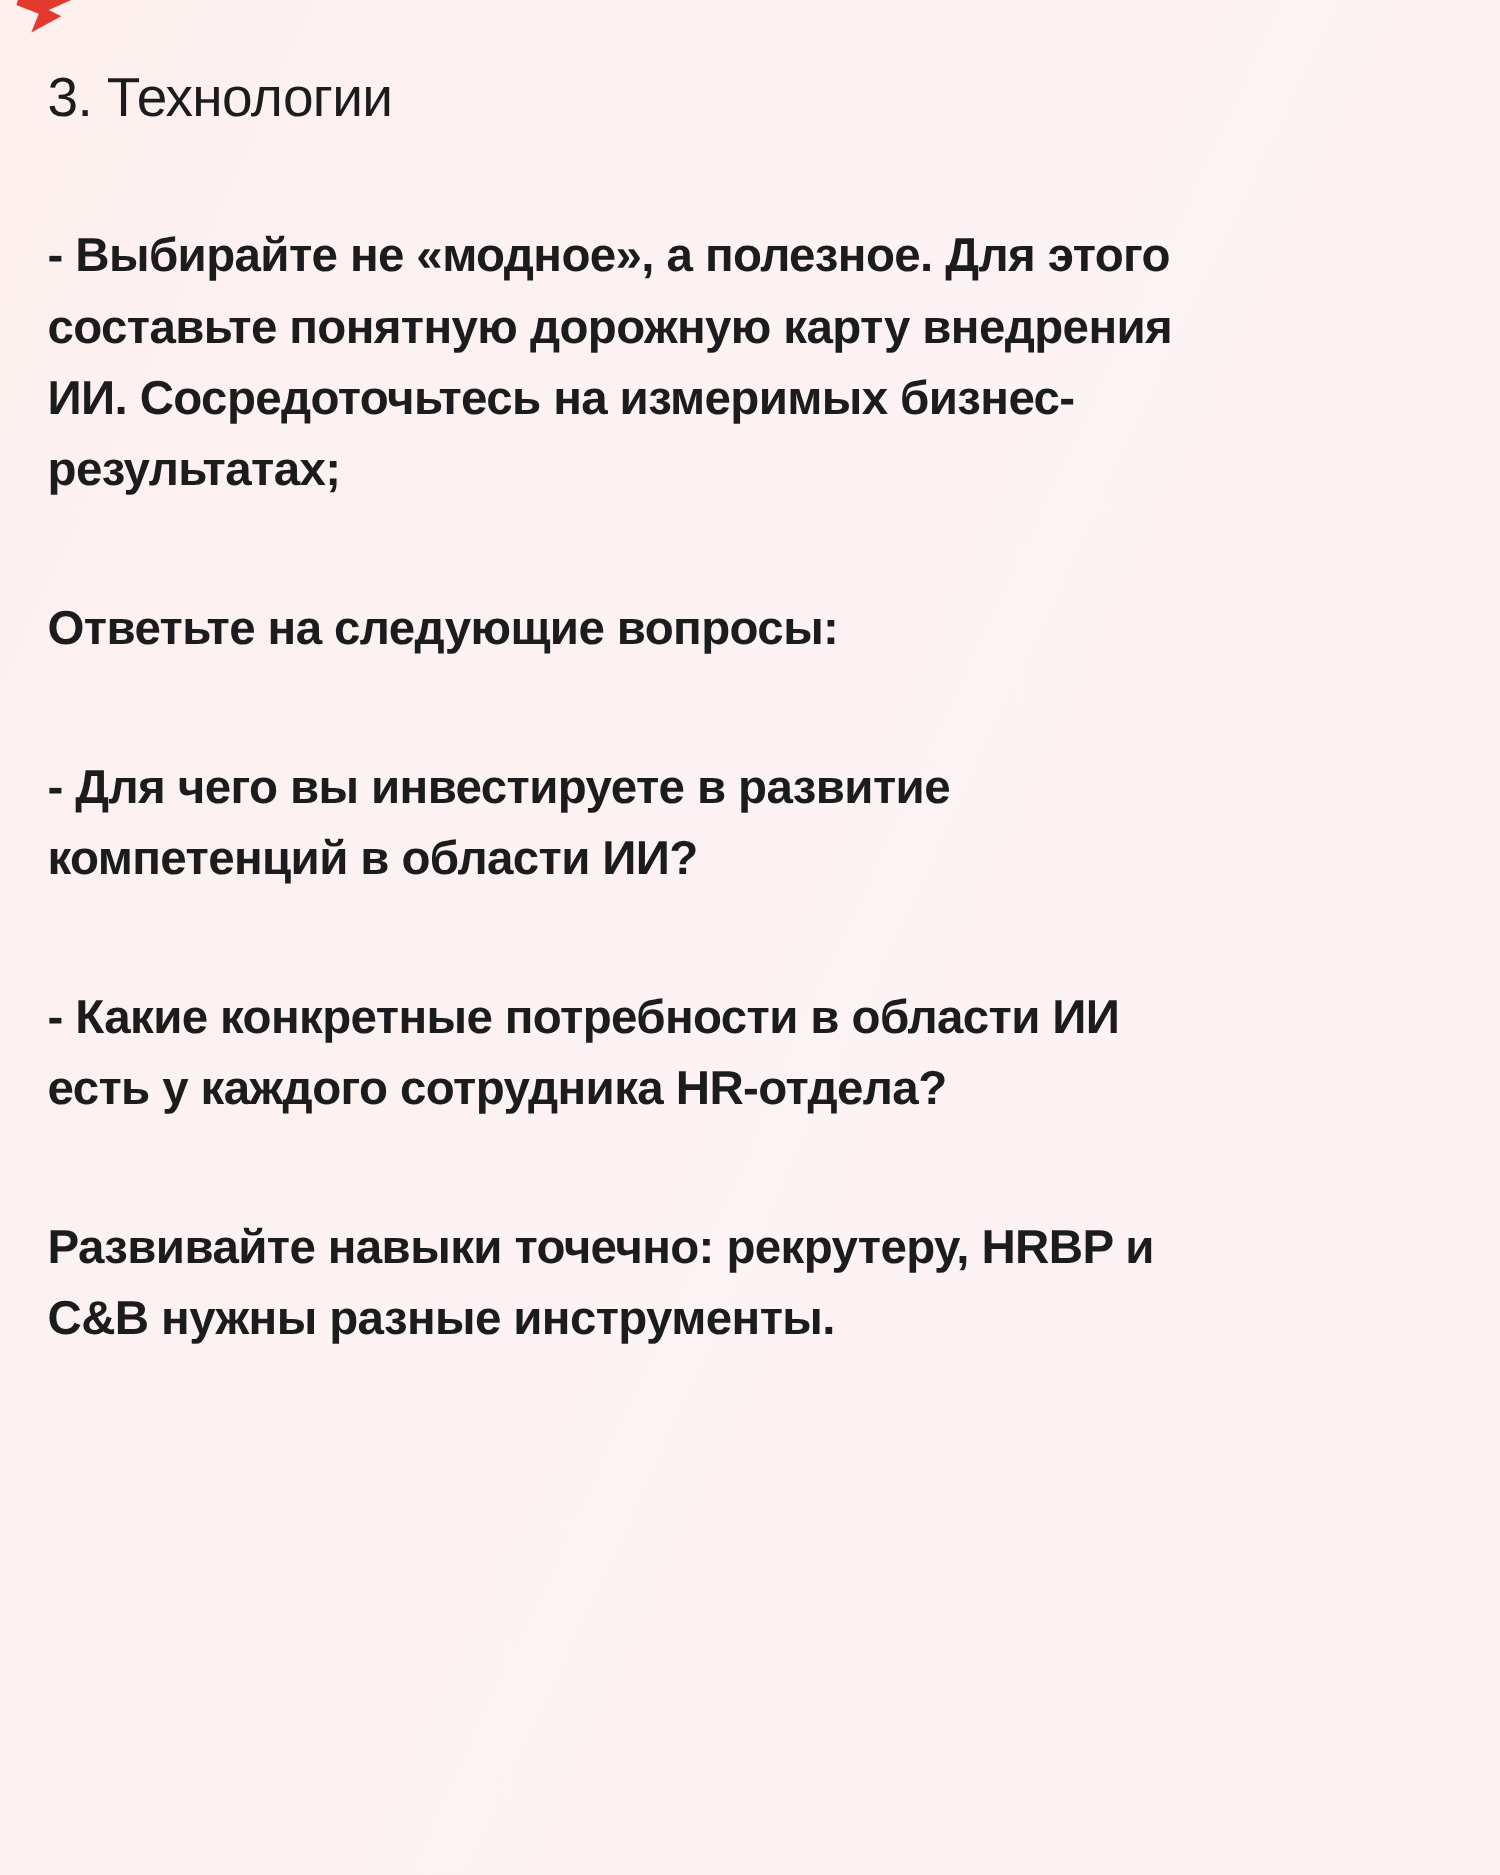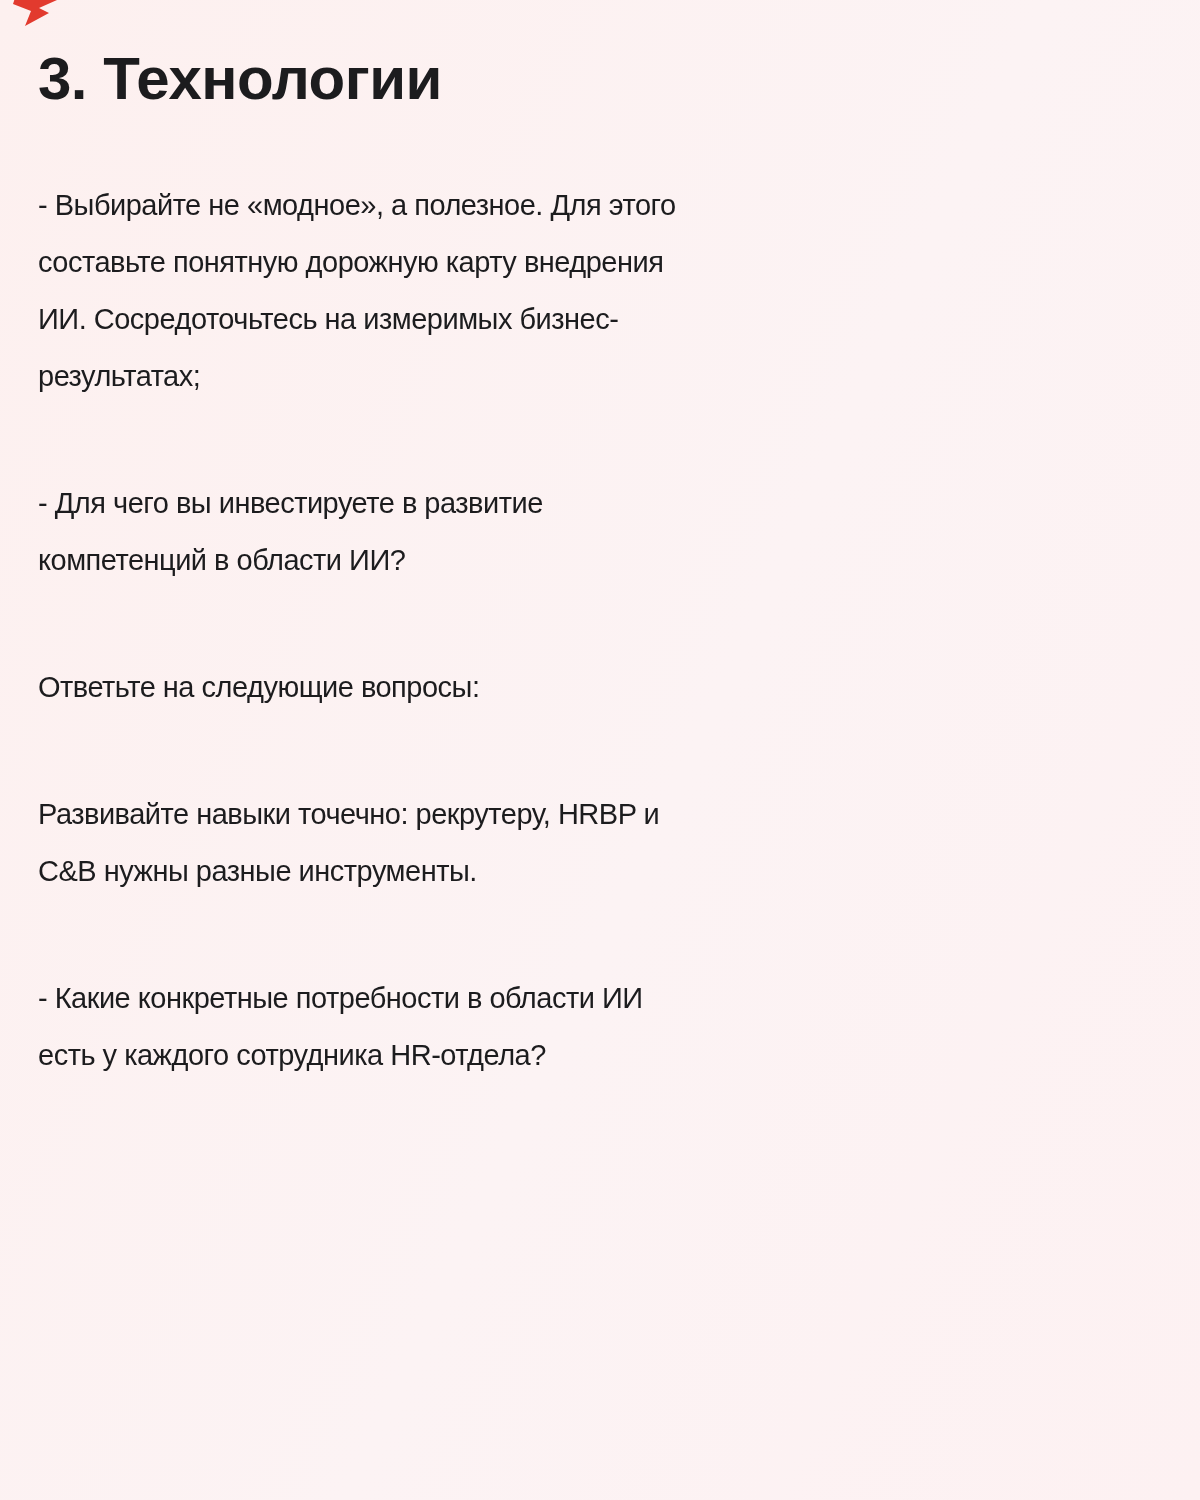--- a/index.html
+++ b/index.html
@@ -25,30 +25,30 @@
   }
   .red-scribble {
     position: absolute;
     top: -2px;
     left: 13px;
     width: 48px;
     height: 32px;
     display: block;
   }
   h1.section-heading {
-    font-size: 60px;
+    font-size: 44px;
     line-height: 57px;
-    font-weight: 700;
+    font-weight: 400;
     letter-spacing: -0.5px;
     margin: 0 0 70px 0;
   }
   p.body-text {
-    font-size: 29px;
+    font-size: 38px;
     line-height: 57px;
-    font-weight: 400;
+    font-weight: 700;
     letter-spacing: -0.5px;
     margin: 0 0 70px 0;
     white-space: pre-line;
   }
 </style>
 </head>
 <body style="background: rgb(252, 241, 241); color: rgb(28, 28, 30);">
 
 <div class="slide">
 
@@ -58,24 +58,24 @@
 
   <h1 class="section-heading">3. Технологии</h1>
 
   <p class="body-text">- Выбирайте не «модное», а полезное. Для этого
 составьте понятную дорожную карту внедрения
 ИИ. Сосредоточьтесь на измеримых бизнес-
 результатах;</p>
 
 
 
+  <p class="body-text">Ответьте на следующие вопросы:</p>
+
   <p class="body-text">- Для чего вы инвестируете в развитие
 компетенций в области ИИ?</p>
 
-  <p class="body-text">Ответьте на следующие вопросы:</p>
+  <p class="body-text">- Какие конкретные потребности в области ИИ
+есть у каждого сотрудника HR-отдела?</p>
 
   <p class="body-text">Развивайте навыки точечно: рекрутеру, HRBP и
 C&amp;B нужны разные инструменты.</p>
 
-  <p class="body-text">- Какие конкретные потребности в области ИИ
-есть у каждого сотрудника HR-отдела?</p>
-
 </div>
 
 </body></html>

